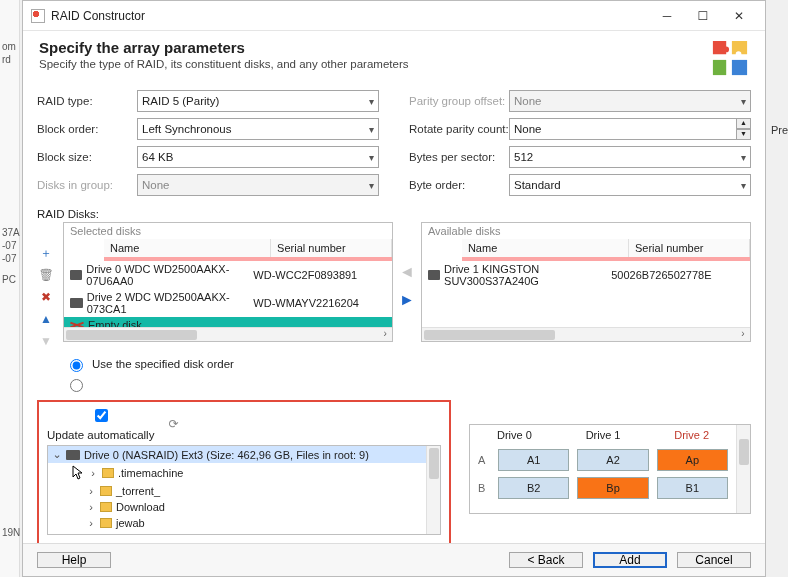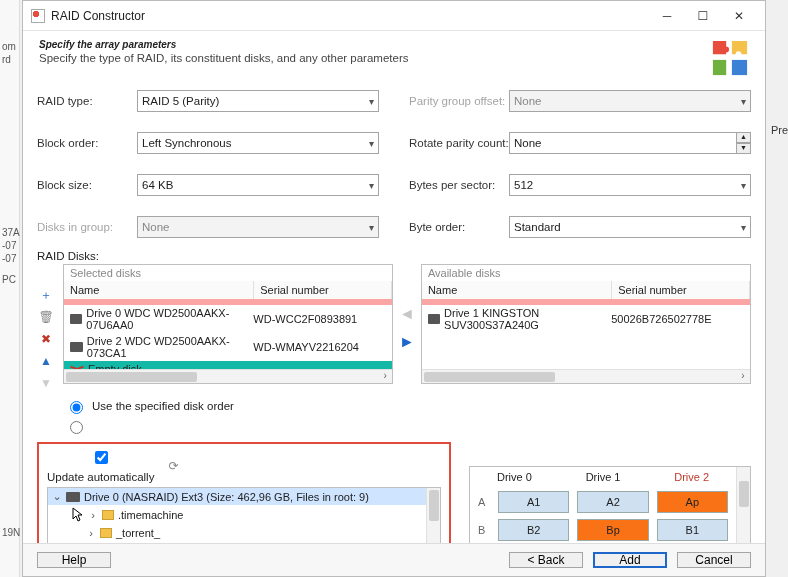--- a/index.html
+++ b/index.html
@@ -30,27 +30,27 @@
     align-items: center;
     padding: 0 8px;
     border-bottom: 1px solid #e5e5e5;
   }
   .title-icon { width:14px; height:14px; margin-right:6px; background: radial-gradient(circle at 4px 4px,#e74c3c 30%,#fff 31%), radial-gradient(circle at 10px 10px,#27ae60 30%,transparent 31%); border:1px solid #aaa;}
   .titlebar .spacer { flex:1; }
   .winbtn { width: 36px; height:24px; display:flex; align-items:center; justify-content:center; color:#333; cursor:pointer; }
   
   .header-row { padding: 8px 16px 6px 16px; display:flex; align-items:flex-start; gap:12px;}
   .header-text { flex:1; }
-  .header-text .hdr { font-weight:600; font-size:10px; margin-bottom:2px;font-style:italic;}
+  .header-text .hdr { font-weight:600; font-size:15px; margin-bottom:2px;}
   .header-text .sub { color:#444; font-size:11.5px; }
   .puzzle-icon svg { width:38px; height:38px; }
   
   .content { flex:1; padding: 4px 14px 0 14px; display:flex; flex-direction:column; overflow:hidden; }
   .form-cols { display:flex; gap:30px; margin-bottom:8px; }
-  .form-col { flex:1; display:grid; grid-template-columns: 100px 1fr; row-gap:20px; align-items:center; }
+  .form-col { flex:1; display:grid; grid-template-columns: 100px 1fr; row-gap:6px; align-items:center; }
   .form-col label { font-size:11.5px; color:#333; }
   .form-col label.disabled { color:#a5a5a5; }
   .ctrl {
     height:22px; font-size:11.5px; padding:2px 4px;
     border:1px solid #a5a5a5; background:#fff; width:100%;
     display:flex; align-items:center; justify-content:space-between;
   }
   .ctrl.disabled { background:#f3f3f3; color:#888; }
   .chev { font-size:10px; color:#555; }
   .spin-wrap { display:flex; }
@@ -61,21 +61,21 @@
   
   .disks-row { display:flex; gap:4px; align-items:stretch; }
   .toolbar-vert { width:22px; display:flex; flex-direction:column; gap:4px; padding-top:22px; }
   .tbtn { width:18px; height:18px; display:flex; align-items:center; justify-content:center; font-size:12px; cursor:pointer; color:#2a6fc1;}
   .tbtn.red { color:#c0392b; }
   .tbtn.gray { color:#888; }
   .tbtn.disabled { color:#ccc; cursor:default; }
   .disk-panel { flex:1; background:#fff; border:1px solid #bfbfbf; display:flex; flex-direction:column; height:120px; }
   .panel-head { font-size:11px; color:#888; padding:2px 6px; }
   .disk-table { flex:1; overflow:hidden; }
-  .disk-head { display:flex; background:#fafafa; border-bottom:6px solid #fca5a5; font-size:11px; }
+  .disk-head { display:flex; background:#fafafa; border-bottom:4px solid #fca5a5; font-size:11px;margin-left:40px; }
   .disk-head span { padding:3px 6px; border-right:1px solid #e0e0e0; }
   .dh-name { flex: 0 0 58%; }
   .dh-serial { flex:1; }
   .disk-rows { overflow:auto; }
   .d-row { display:flex; font-size:11px; padding:2px 6px; align-items:center; gap:0; }
   .d-row.selected { background:#14b8a6; }
   .d-row .d-name { flex:0 0 58%; display:flex; align-items:center; gap:4px; }
   .d-row .d-serial { flex:1; }
   .hdd-icon { width:14px; height:10px; background:#555; border-radius:1px; display:inline-block; }
   .empty-icon { width:14px; height:10px; position:relative; }

